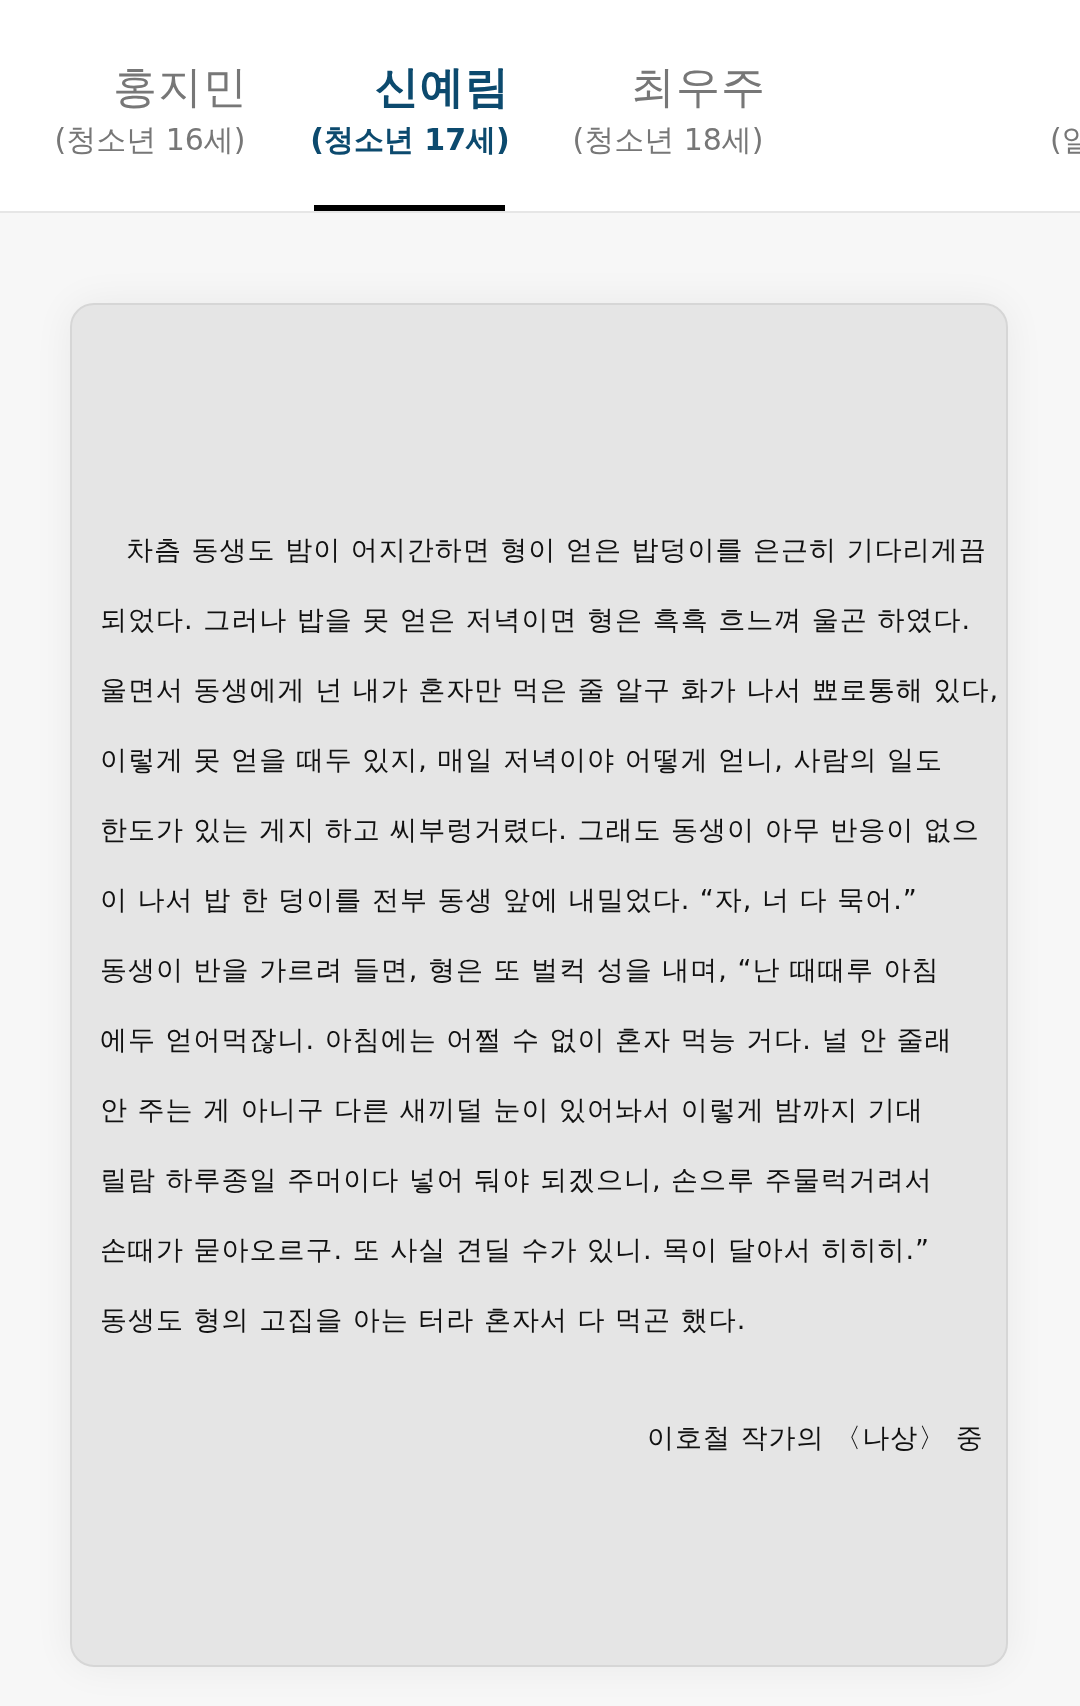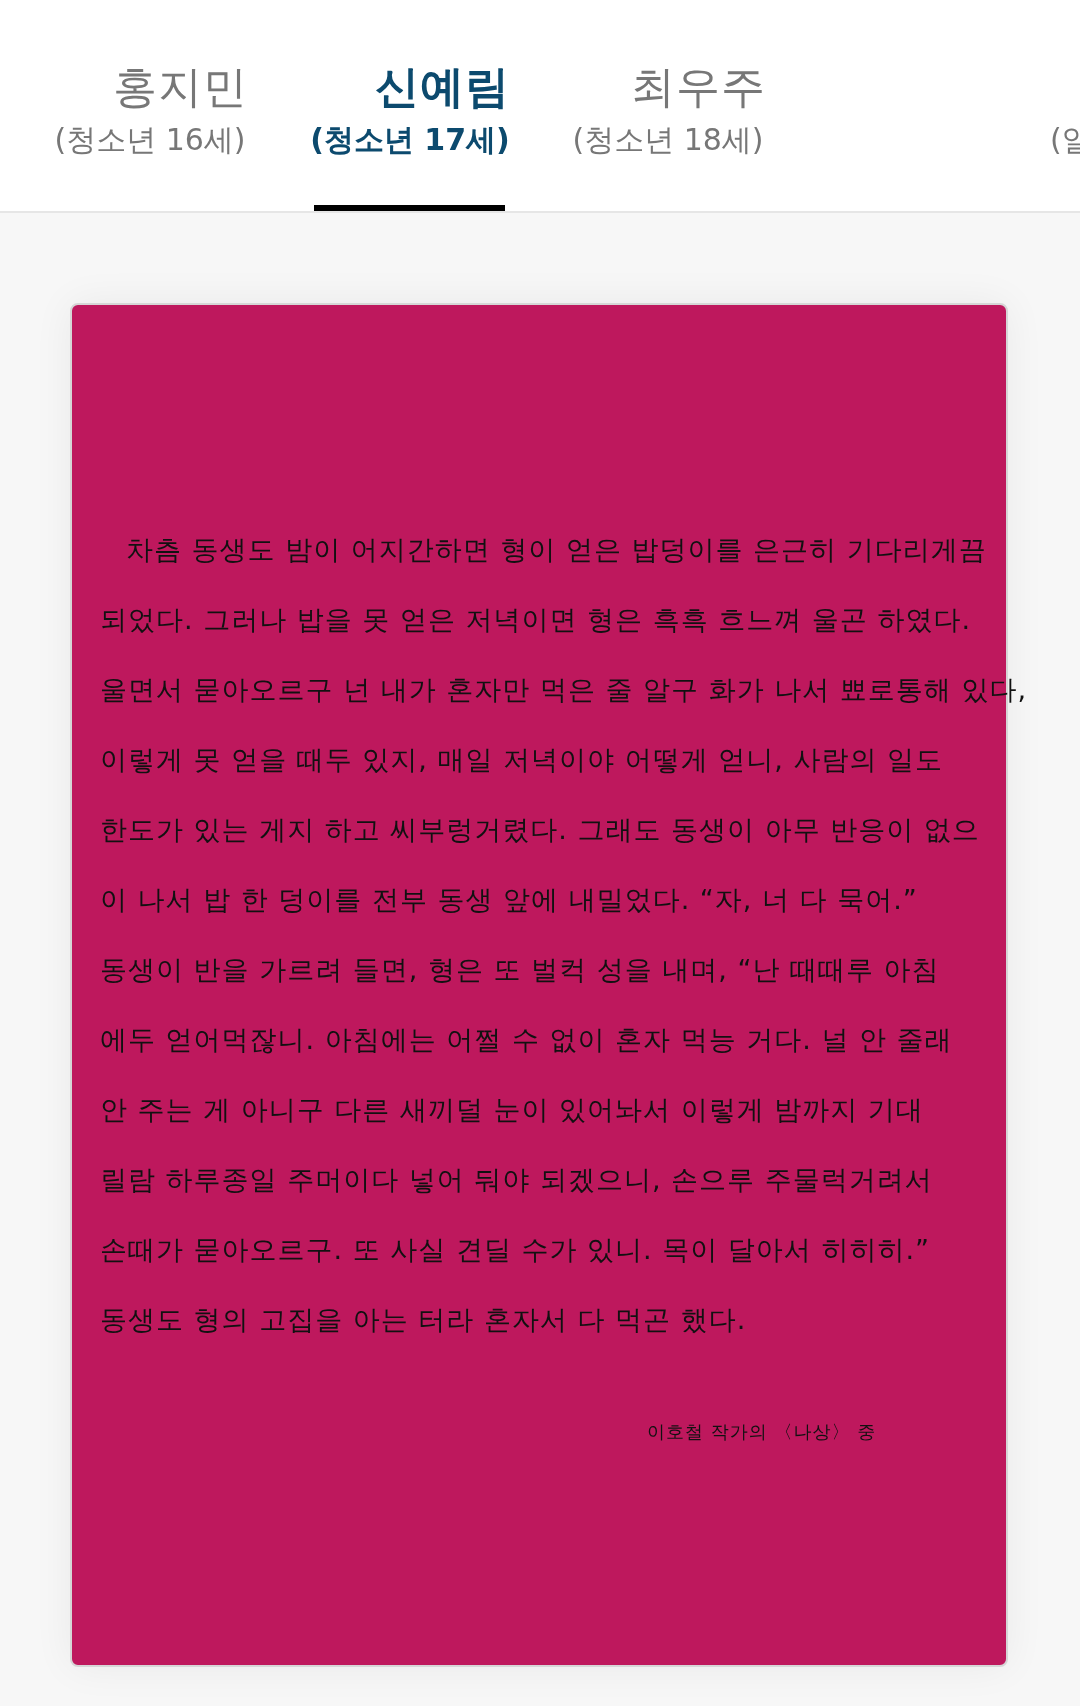--- a/index.html
+++ b/index.html
@@ -24,40 +24,40 @@
   .tab .name { font-size: 44px; line-height: 54px; display: block; letter-spacing: 1px; text-align: right; }
   .tab .sub { font-size: 30px; line-height: 40px; display: block; margin-top: 6px; }
   .tab.active { color: #0c4a6e; }
   .tab.active .name, .tab.active .sub { font-weight: bold; }
   .underline {
     position: absolute; left: 314px; top: 205px; width: 191px; height: 6px;
     background: #000000;
   }
   .card {
     position: absolute; left: 70px; top: 303px; width: 938px; height: 1364px;
-    background: #be185d;
+    background: #e5e5e5;
     border: 2px solid #d6d6d6;
-    border-radius: 8px;
+    border-radius: 24px;
     box-shadow: 0 0 40px rgba(0,0,0,0.06);
     box-sizing: border-box;
   }
   .text-block {
     position: absolute; left: 28px; top: 210px; width: 880px;
     color: #111111;
     font-family: "DejaVu Sans", sans-serif;
     font-size: 27px;
     letter-spacing: 1px;
   }
   .line {
     display: block; height: 70px; line-height: 70px; white-space: nowrap;
   }
   .line.indent { padding-left: 26px; }
   .attribution {
     position: absolute; left: 575px; top: 1115px;
-    font-size: 18px; color: #111111; white-space: nowrap; letter-spacing: 1px;
+    font-size: 27px; color: #111111; white-space: nowrap; letter-spacing: 1px;
   }
 </style>
 </head>
 <body>
 
 <div class="tabbar">
   <div class="tab" style="left:52px;width:196px;">
     <span class="name">홍지민</span>
     <span class="sub">(청소년 16세)</span>
   </div>
@@ -73,21 +73,21 @@
     <span class="name">&nbsp;</span>
     <span class="sub">(일</span>
   </div>
   <div class="underline"></div>
 </div>
 
 <div class="card">
   <div class="text-block">
     <span class="line indent">차츰 동생도 밤이 어지간하면 형이 얻은 밥덩이를 은근히 기다리게끔</span>
     <span class="line">되었다. 그러나 밥을 못 얻은 저녁이면 형은 흑흑 흐느껴 울곤 하였다.</span>
-    <span class="line">울면서 묻아오르구 넌 내가 혼자만 먹은 줄 알구 화가 나서 뾰로통해 있다,</span>
+    <span class="line">울면서 동생에게 넌 내가 혼자만 먹은 줄 알구 화가 나서 뾰로통해 있다,</span>
     <span class="line">이렇게 못 얻을 때두 있지, 매일 저녁이야 어떻게 얻니, 사람의 일도</span>
     <span class="line">한도가 있는 게지 하고 씨부렁거렸다. 그래도 동생이 아무 반응이 없으</span>
     <span class="line">이 나서 밥 한 덩이를 전부 동생 앞에 내밀었다. “자, 너 다 묵어.”</span>
     <span class="line">동생이 반을 가르려 들면, 형은 또 벌컥 성을 내며, “난 때때루 아침</span>
     <span class="line">에두 얻어먹잖니. 아침에는 어쩔 수 없이 혼자 먹능 거다. 널 안 줄래</span>
     <span class="line">안 주는 게 아니구  다른 새끼덜 눈이 있어놔서  이렇게 밤까지 기대</span>
     <span class="line">릴람 하루종일 주머이다 넣어 둬야 되겠으니, 손으루 주물럭거려서</span>
     <span class="line">손때가 묻아오르구. 또 사실 견딜 수가 있니. 목이 달아서 히히히.”</span>
     <span class="line">동생도 형의 고집을 아는 터라 혼자서 다 먹곤 했다.</span>
   </div>

